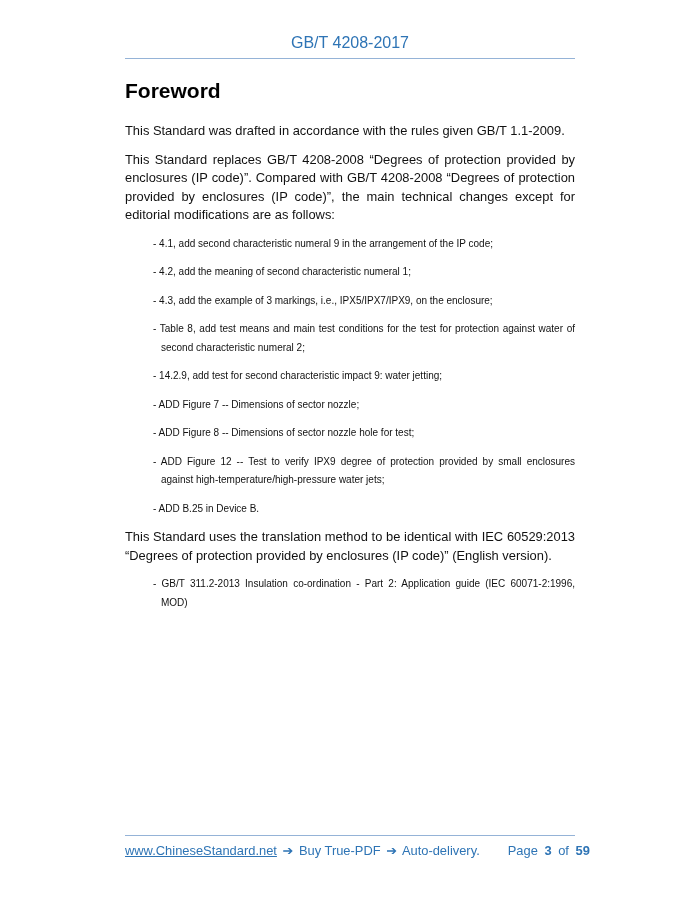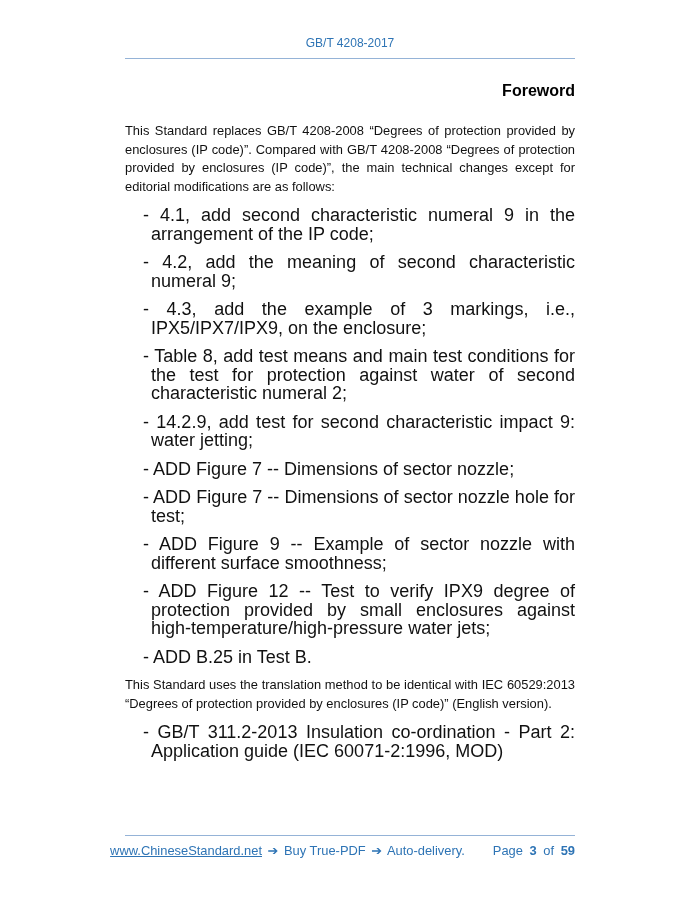--- a/index.html
+++ b/index.html
@@ -19,63 +19,63 @@
   }
   .header {
     position: absolute;
     top: 0;
     left: 125px;
     width: 450px;
   }
   .doc-number {
     padding-top: 36px;
     text-align: center;
-    font-size: 12px;
+    font-size: 16px;
     line-height: 14px;
     color: var(--accent-blue, #2e74b5);
     padding-bottom: 8px;
     border-bottom: 1px solid var(--rule-blue, #95b3d7);
   }
   .content {
     position: absolute;
     top: 60px;
     left: 125px;
     width: 450px;
   }
   .title {
-    font-size: 16px;
+    font-size: 21px;
     font-weight: bold;
-    text-align: right;
+    text-align: left;
     margin: 20px 0 20px 0;
     line-height: 22px;
     color: #000000;
   }
   .para {
     font-size: 12.9px;
     line-height: 18.5px;
     text-align: justify;
     margin: 10px 0 0 0;
   }
   .item {
-    font-size: 18px;
+    font-size: 10px;
     line-height: 18.5px;
     text-align: justify;
-    margin: 10px 0 0 18px;
+    margin: 10px 0 0 28px;
     padding-left: 8px;
     text-indent: -8px;
   }
   .footer {
     position: absolute;
     top: 835px;
     left: 125px;
     width: 450px;
     border-top: 1px solid var(--rule-blue, #95b3d7);
     padding-top: 7px;
     display: flex;
-    justify-content: flex-end;
+    justify-content: space-between;
     align-items: baseline;
     font-size: 12.9px;
     line-height: 16px;
     color: var(--accent-blue, #2e74b5);
   }
   .footer-left { white-space: nowrap; }
   .footer-link {
     color: var(--accent-blue, #2e74b5);
     text-decoration: underline;
     cursor: pointer;
@@ -89,33 +89,33 @@
 
 <div class="page">
 
   <div class="header">
     <div class="doc-number">GB/T 4208-2017</div>
   </div>
 
   <div class="content">
     <h1 class="title">Foreword</h1>
 
+    <p class="para">This Standard was drafted in accordance with the rules given GB/T 1.1-2009.</p>
     <p class="para">This Standard replaces GB/T 4208-2008 “Degrees of protection provided by enclosures (IP code)”. Compared with GB/T 4208-2008 “Degrees of protection provided by enclosures (IP code)”, the main technical changes except for editorial modifications are as follows:</p>
 
     <div class="list">
       <div class="item">- 4.1, add second characteristic numeral 9 in the arrangement of the IP code;</div>
-      <div class="item">- 4.2, add the meaning of second characteristic numeral 9;</div>
+      <div class="item">- 4.2, add the meaning of second characteristic numeral 1;</div>
       <div class="item">- 4.3, add the example of 3 markings, i.e., IPX5/IPX7/IPX9, on the enclosure;</div>
       <div class="item">- Table 8, add test means and main test conditions for the test for protection against water of second characteristic numeral 2;</div>
       <div class="item">- 14.2.9, add test for second characteristic impact 9: water jetting;</div>
       <div class="item">- ADD Figure 7 -- Dimensions of sector nozzle;</div>
-      <div class="item">- ADD Figure 7 -- Dimensions of sector nozzle hole for test;</div>
-      <div class="item">- ADD Figure 9 -- Example of sector nozzle with different surface smoothness;</div>
+      <div class="item">- ADD Figure 8 -- Dimensions of sector nozzle hole for test;</div>
       <div class="item">- ADD Figure 12 -- Test to verify IPX9 degree of protection provided by small enclosures against high-temperature/high-pressure water jets;</div>
-      <div class="item">- ADD B.25 in Test B.</div>
+      <div class="item">- ADD B.25 in Device B.</div>
     </div>
 
     <p class="para">This Standard uses the translation method to be identical with IEC 60529:2013 “Degrees of protection provided by enclosures (IP code)” (English version).</p>
 
     <div class="list">
       <div class="item">- GB/T 311.2-2013 Insulation co-ordination - Part 2: Application guide (IEC 60071-2:1996, MOD)</div>
     </div>
   </div>
 
   <div class="footer">

